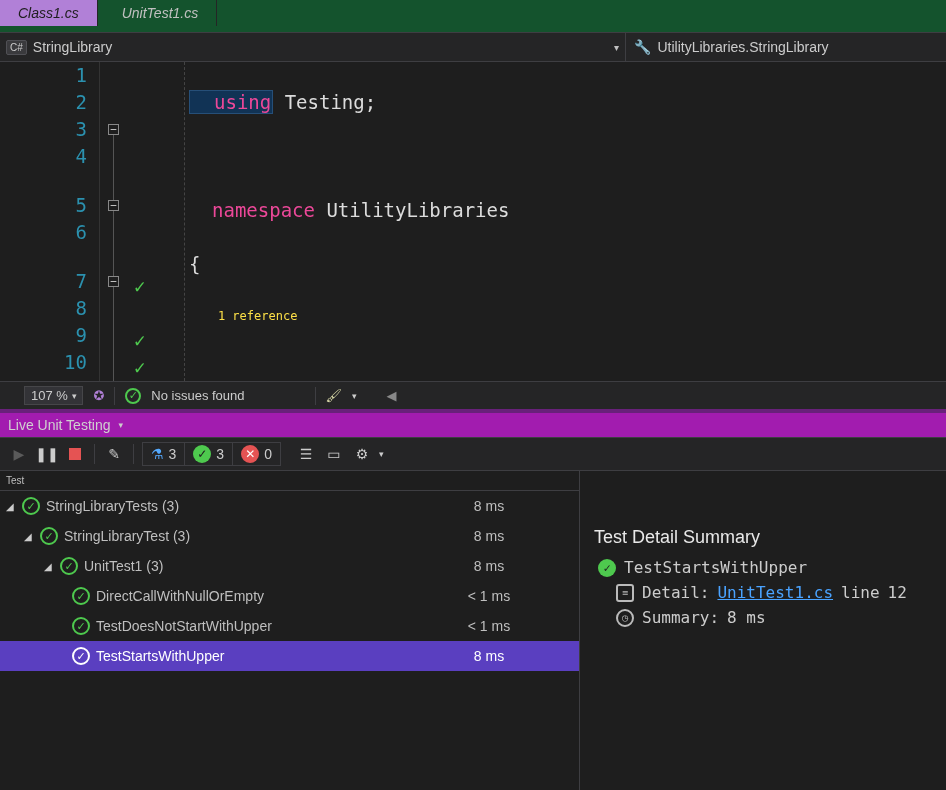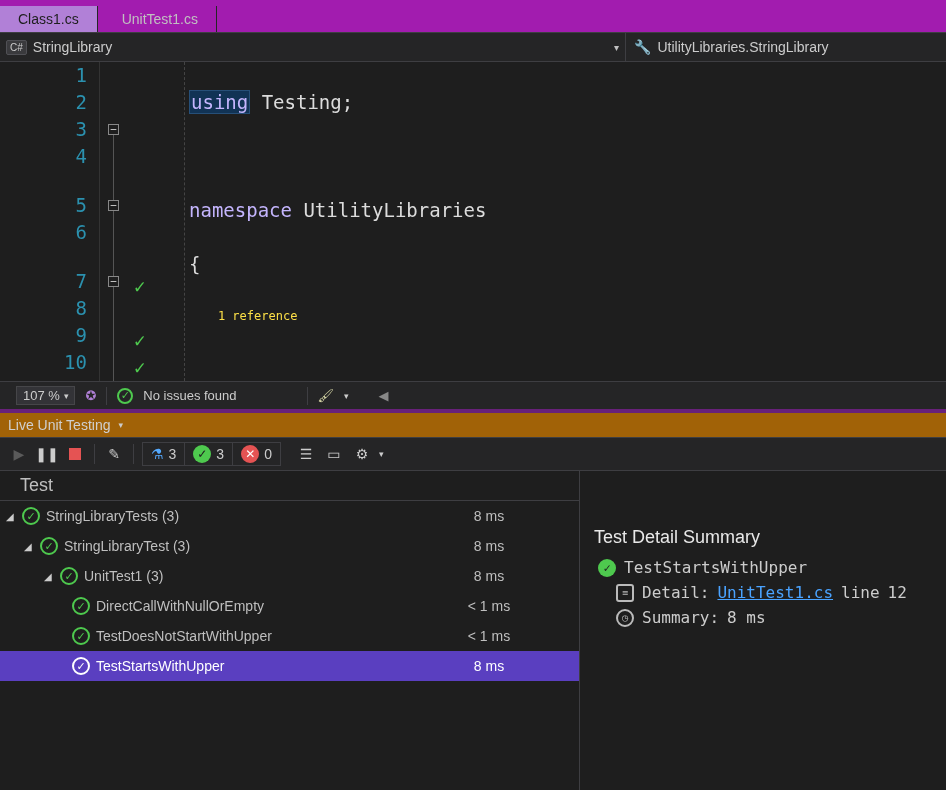--- a/index.html
+++ b/index.html
@@ -10,23 +10,24 @@
     font-size: 14px;
     width: 946px;
     height: 790px;
     overflow: hidden;
     display: flex;
     flex-direction: column;
   }
   
   .tabs {
     display: flex;
-    background: #a21caf;
+    background: #14532d;
     height: 32px;
-    align-items: flex-end;
+    align-items: flex-start;
+    font-style: italic;
   }
   .tab {
     padding: 5px 18px;
     color: #c0c0c0;
     border-right: 1px solid #252526;
     display: flex;
     align-items: center;
     cursor: pointer;
   }
   .tab.active {
@@ -125,37 +126,37 @@
     width:1px;
     background:#555;
   }
   .code {
     flex:1;
     padding-left:4px;
     white-space: pre;
     color:#dcdcdc;
   }
   .code .line { height:27px; }
-  .kw { color:#c4b5fd; }
+  .kw { color:#ec4899;margin-left:23px; }
   .type { color:#4ec9b0; }
   .codelens { color:#fde047; font-size:12px; height:22px; line-height:22px; }
   .hl-using {
     background:#113355;
     border:1px solid #264f78;
     padding:0 1px;
   }
   
   .editor-status {
     height:28px;
     background:#252526;
     border-top:1px solid #3e3e42;
     display:flex;
     align-items:center;
     gap:10px;
-    padding:0 16px;
+    padding:0 24px;
     font-size:13px;
   }
   .zoom-box {
     background:#333337;
     border:1px solid #464649;
     padding:1px 6px;
     display:flex;
     align-items:center;
     gap:4px;
   }
@@ -168,21 +169,21 @@
     align-items:center;
     justify-content:center;
     color:#4ec94e;
     font-size:11px;
   }
   .paint-icon { color:#dcdcaa; }
   
   .panel-divider { height:4px; background:#68217a; }
   
   .lut-header {
-    background:#a16207;
+    background:#a21caf;
     padding:4px 8px;
     font-size:14px;
     color:#d0d0d0;
     border-bottom:1px solid #3e3e42;
     display:flex;
     align-items:center;
     gap:4px;
   }
   .lut-toolbar {
     background:#252526;
@@ -232,23 +233,23 @@
     flex-direction:column;
   }
   .lut-right {
     flex:1;
     padding:8px 14px;
     margin-top:48px;
   }
   .cols-header {
     display:flex;
     border-bottom:1px solid #3e3e42;
-    padding:4px 20px;
+    padding:4px 6px;
     color:#bfbfbf;
-    font-size:18px;
+    font-size:10px;
     gap:28px;
   }
   .col-test { flex:0 0 350px; }
   .col-dur { flex:1; border-left:1px solid #3e3e42; padding-left:8px;}
   .tree-rows { flex:1; overflow:auto; }
   .tree-row {
     display:flex;
     align-items:center;
     height:30px;
     padding-left:6px;

